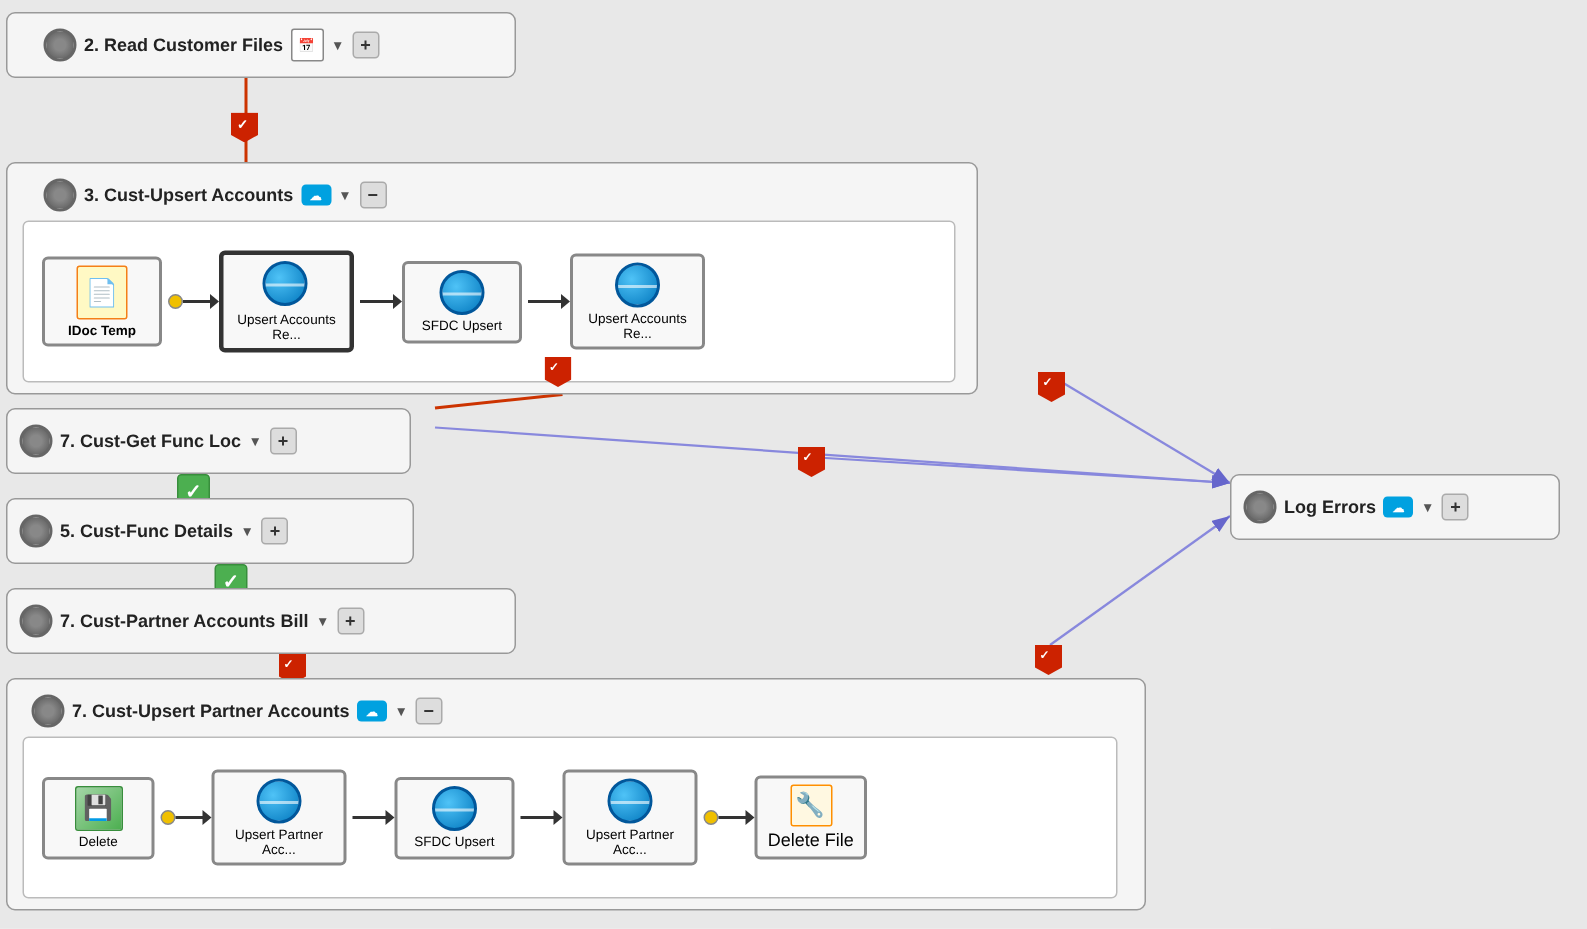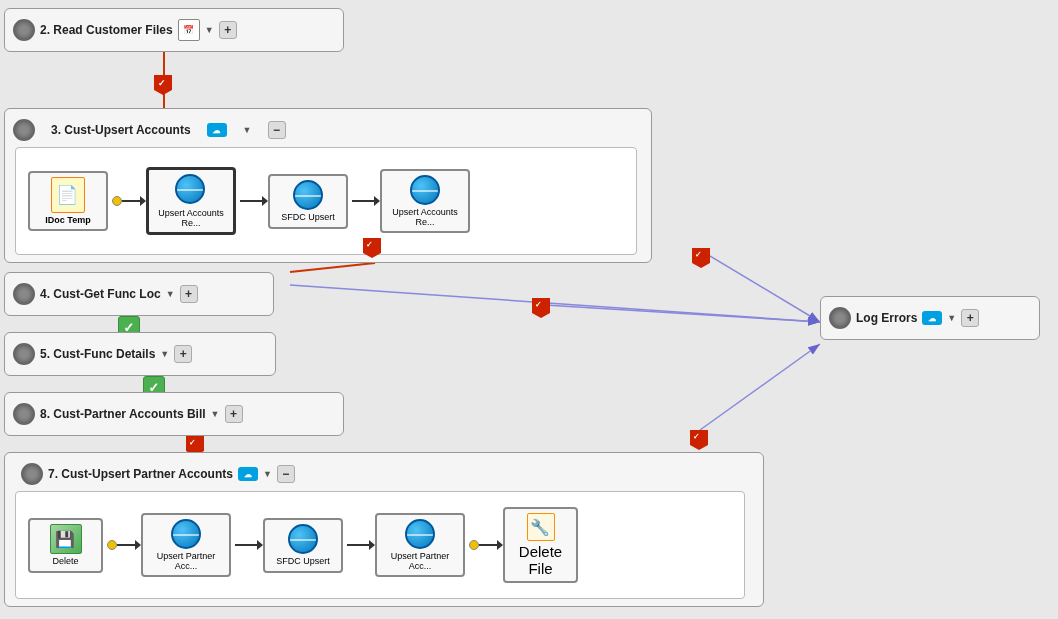--- a/index.html
+++ b/index.html
@@ -176,20 +176,21 @@
       height: 619px;
       pointer-events: none;
     }
 
     
     #phase2 {
       top: 8px;
       left: 4px;
       height: 44px;
       width: 340px;
+      padding-left: 16px;
     }
 
     
     #phase3 {
       top: 108px;
       left: 4px;
       width: 648px;
       height: 155px;
     }
 
@@ -221,21 +222,21 @@
     #phase7 {
       top: 452px;
       left: 4px;
       width: 760px;
       height: 155px;
       padding-left: 15px;
     }
 
     
     #log-errors {
-      top: 296px;
+      top: 316px;
       left: 820px;
       height: 44px;
       width: 220px;
     }
 
     
     .globe-icon {
       width: 30px;
       height: 30px;
       background: radial-gradient(circle at 35% 35%, #4fc3f7, #0277bd);
@@ -317,21 +318,21 @@
 
   <div style="position:absolute; top:75px; left:152px;">
     <div style="width:22px;height:24px;position:relative;">
       <div style="width:18px;height:20px;background:#cc2200;position:absolute;top:0;left:2px;clip-path:polygon(0 0,100% 0,100% 75%,50% 100%,0 75%);display:flex;align-items:center;justify-content:center;">
         <span style="color:white;font-size:9px;font-weight:bold;position:absolute;top:3px;left:4px;">✓</span>
       </div>
     </div>
   </div>
 
   <div id="phase3" class="phase-box">
-    <div class="phase-header" style="position:absolute;top:6px;left:0;display:flex;align-items:center;gap:16px;">
+    <div class="phase-header" style="position:absolute;top:6px;left:16px;display:flex;align-items:center;gap:5px;">
       <div class="gear-icon"></div>
       <span class="phase-label">3. Cust-Upsert Accounts</span>
       <div class="sf-icon">☁</div>
       <span class="dropdown-arrow">▼</span>
       <div class="btn-small">−</div>
     </div>
 
     <div class="workflow-inner" style="top:38px;left:10px;width:622px;height:108px;">
 
       <div class="node-box" style="width:80px;">
@@ -381,21 +382,21 @@
 
   <div style="position:absolute; top:248px; left:692px;">
     <div style="width:18px;height:20px;background:#cc2200;clip-path:polygon(0 0,100% 0,100% 75%,50% 100%,0 75%);position:relative;">
       <span style="color:white;font-size:8px;font-weight:bold;position:absolute;top:2px;left:3px;">✓</span>
     </div>
   </div>
 
   <div id="phase4" class="phase-box">
     <div class="phase-header">
       <div class="gear-icon"></div>
-      <span class="phase-label">4. Cust-Get Func Loc</span>
+      <span class="phase-label">7. Cust-Get Func Loc</span>
       <span class="dropdown-arrow">▼</span>
       <div class="btn-small">+</div>
     </div>
   </div>
 
   <div style="position:absolute; top:316px; left:118px;">
     <div class="green-check">✓</div>
   </div>
 
   <div id="phase5" class="phase-box">
@@ -407,21 +408,21 @@
     </div>
   </div>
 
   <div style="position:absolute; top:376px; left:143px;">
     <div class="green-check">✓</div>
   </div>
 
   <div id="phase6" class="phase-box">
     <div class="phase-header">
       <div class="gear-icon"></div>
-      <span class="phase-label">8. Cust-Partner Accounts Bill</span>
+      <span class="phase-label">7. Cust-Partner Accounts Bill</span>
       <span class="dropdown-arrow">▼</span>
       <div class="btn-small">+</div>
     </div>
   </div>
 
   <div style="position:absolute; top:436px; left:186px;">
     <div style="width:18px;height:20px;background:#cc2200;clip-path:polygon(0 0,100% 0,100% 75%,50% 100%,0 75%);position:relative;">
       <span style="color:white;font-size:8px;font-weight:bold;position:absolute;top:2px;left:3px;">✓</span>
     </div>
   </div>
@@ -474,21 +475,21 @@
 
       <div class="arrow-connector">
         <div class="dot-yellow"></div>
         <div class="arrow-line"></div>
       </div>
 
       <div class="node-box" style="width:75px;">
         <div style="width:28px;height:28px;background:#fff8e1;border:1.5px solid #ff8f00;border-radius:2px;display:flex;align-items:center;justify-content:center;">
           <span style="font-size:16px;">🔧</span>
         </div>
-        <span style="font-size:15px;">Delete File</span>
+        <span style="font-size:12px;">Delete File</span>
       </div>
     </div>
   </div>
 
   <div style="position:absolute; top:430px; left:690px;">
     <div style="width:18px;height:20px;background:#cc2200;clip-path:polygon(0 0,100% 0,100% 75%,50% 100%,0 75%);position:relative;">
       <span style="color:white;font-size:8px;font-weight:bold;position:absolute;top:2px;left:3px;">✓</span>
     </div>
   </div>
 

